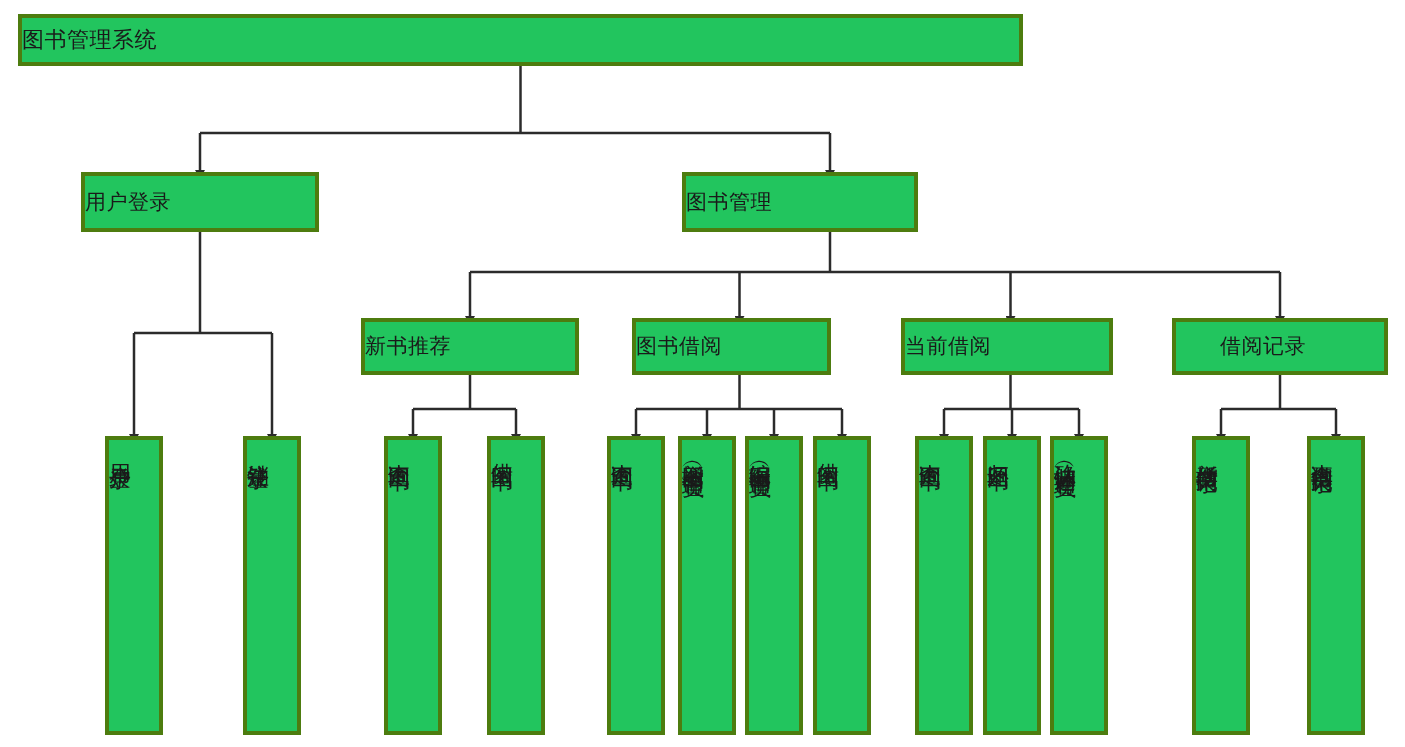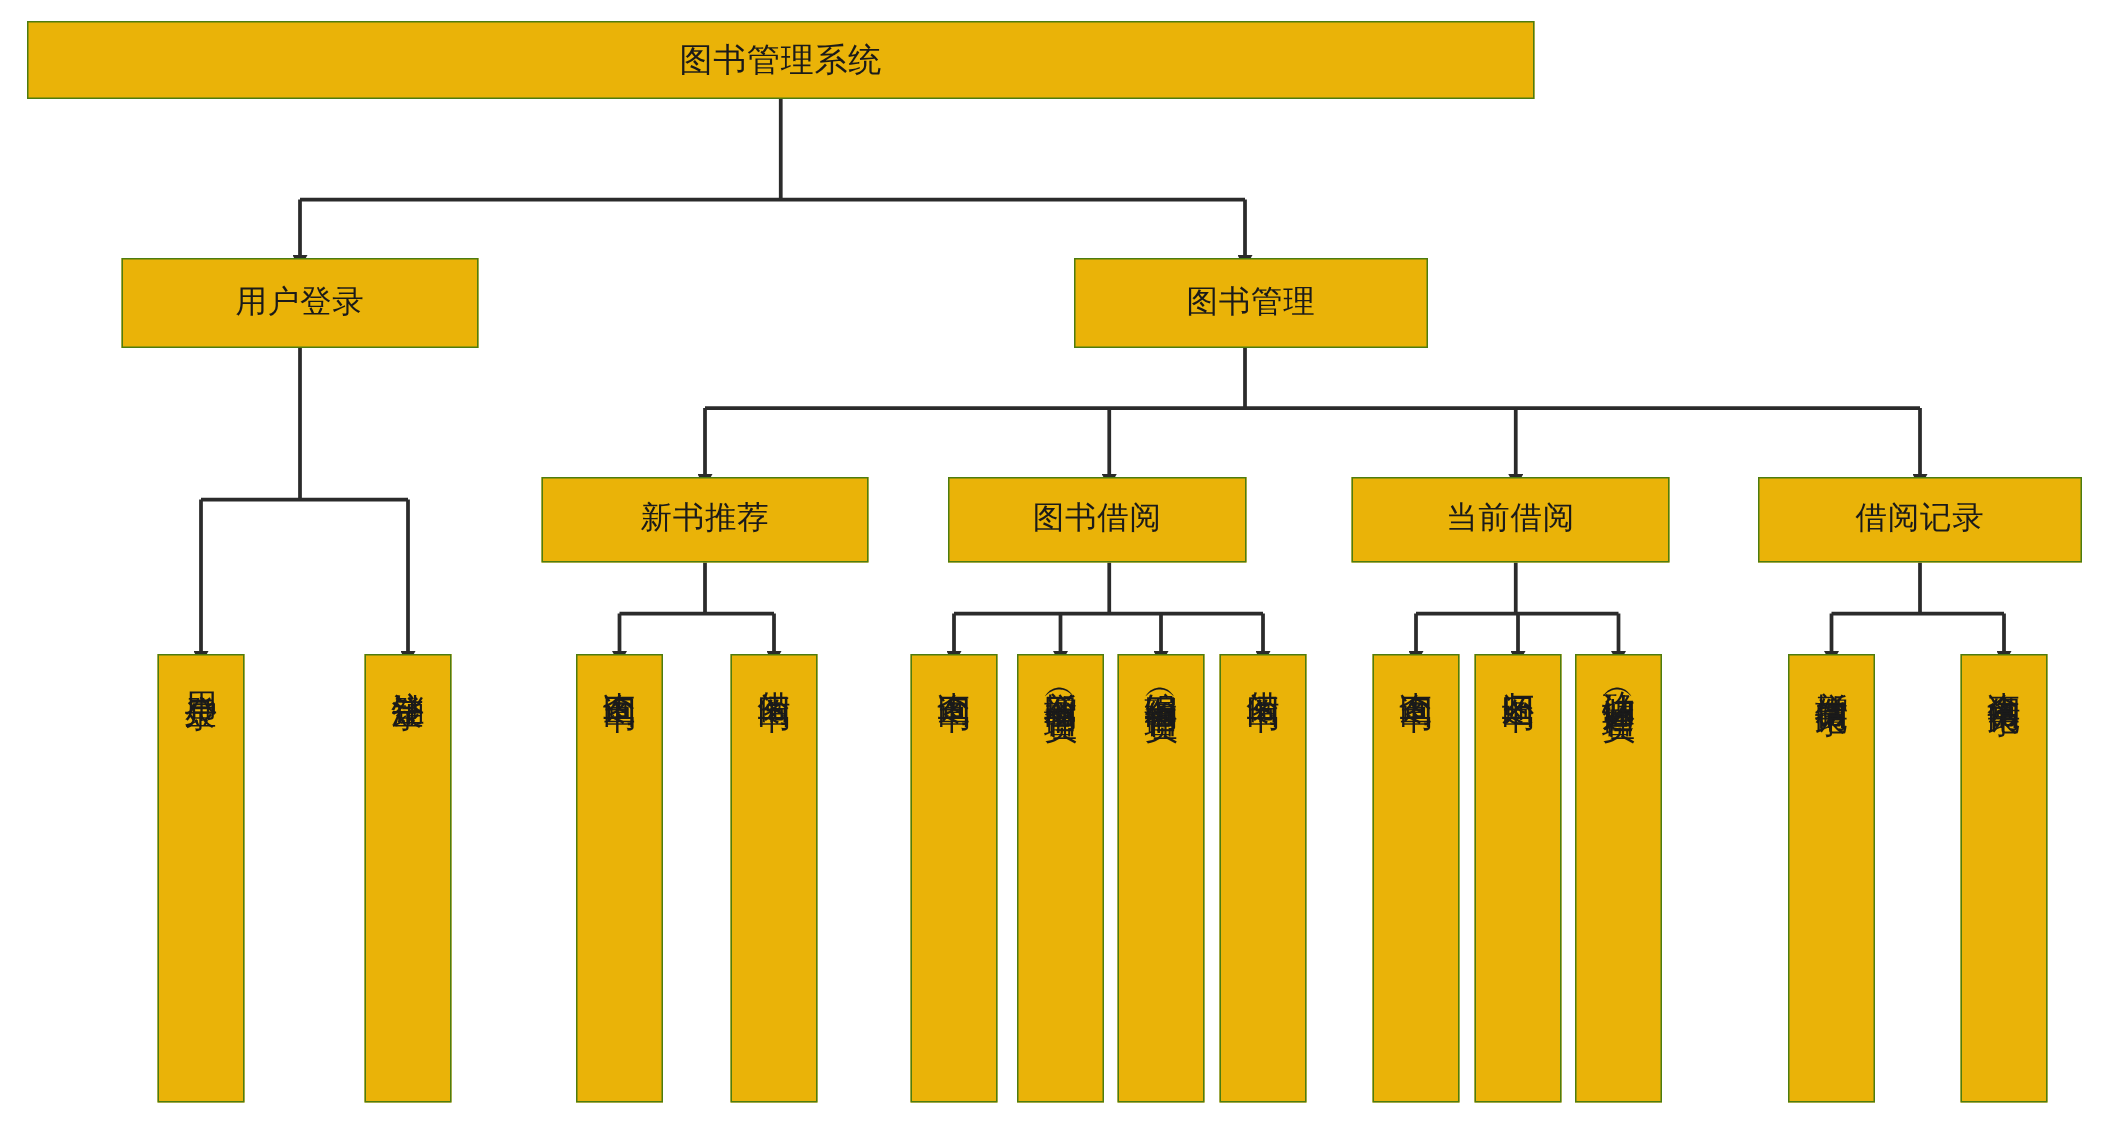--- a/index.html
+++ b/index.html
@@ -23,25 +23,24 @@
     position: absolute;
     left: 0;
     top: 0;
     width: 1405px;
     height: 747px;
     pointer-events: none;
   }
   .node {
     position: absolute;
     box-sizing: border-box;
-    background: #eab308;
-    border: 1px solid #4d7c0f;
+    background: #22c55e;
+    border: 4px solid #4d7c0f;
     display: flex;
     align-items: center;
-    justify-content: center;
     overflow: hidden;
   }
   .node .label {
     color: #1a1a1a;
     text-align: center;
     line-height: 1.18;
     white-space: nowrap;
   }
   .node.horiz .label {
     font-size: 21px;
@@ -118,33 +117,33 @@
         <line x1="1336" y1="409" x2="1336" y2="435" stroke="#2b2b2b" stroke-width="2.5" marker-end="url(#arrowhead)"></line>
       </g>
   </svg>
   <div id="node-layer">
       <div class="node horiz root" style="left: 18px; top: 14px; width: 1005px; height: 52px;">
         <span class="label">图书管理系统</span>
       </div>
       <div class="node horiz" style="left: 81px; top: 172px; width: 238px; height: 60px;">
         <span class="label">用户登录</span>
       </div>
-      <div class="node horiz" style="left: 716px; top: 172px; width: 236px; height: 60px;">
+      <div class="node horiz" style="left: 682px; top: 172px; width: 236px; height: 60px;">
         <span class="label">图书管理</span>
       </div>
       <div class="node horiz" style="left: 361px; top: 318px; width: 218px; height: 57px;">
         <span class="label">新书推荐</span>
       </div>
       <div class="node horiz" style="left: 632px; top: 318px; width: 199px; height: 57px;">
         <span class="label">图书借阅</span>
       </div>
       <div class="node horiz" style="left: 901px; top: 318px; width: 212px; height: 57px;">
         <span class="label">当前借阅</span>
       </div>
-      <div class="node horiz" style="left: 1172px; top: 318px; width: 216px; height: 57px;">
+      <div class="node horiz" style="left: 1172px; top: 318px; width: 216px; height: 57px; padding-left: 44px;">
         <span class="label">借阅记录</span>
       </div>
       <div class="node vert" style="left: 105px; top: 436px; width: 58px; height: 299px;">
         <span class="label">用户登录</span>
       </div>
       <div class="node vert" style="left: 243px; top: 436px; width: 58px; height: 299px;">
         <span class="label">注销登录</span>
       </div>
       <div class="node vert" style="left: 384px; top: 436px; width: 58px; height: 299px;">
         <span class="label">查询图书</span>

